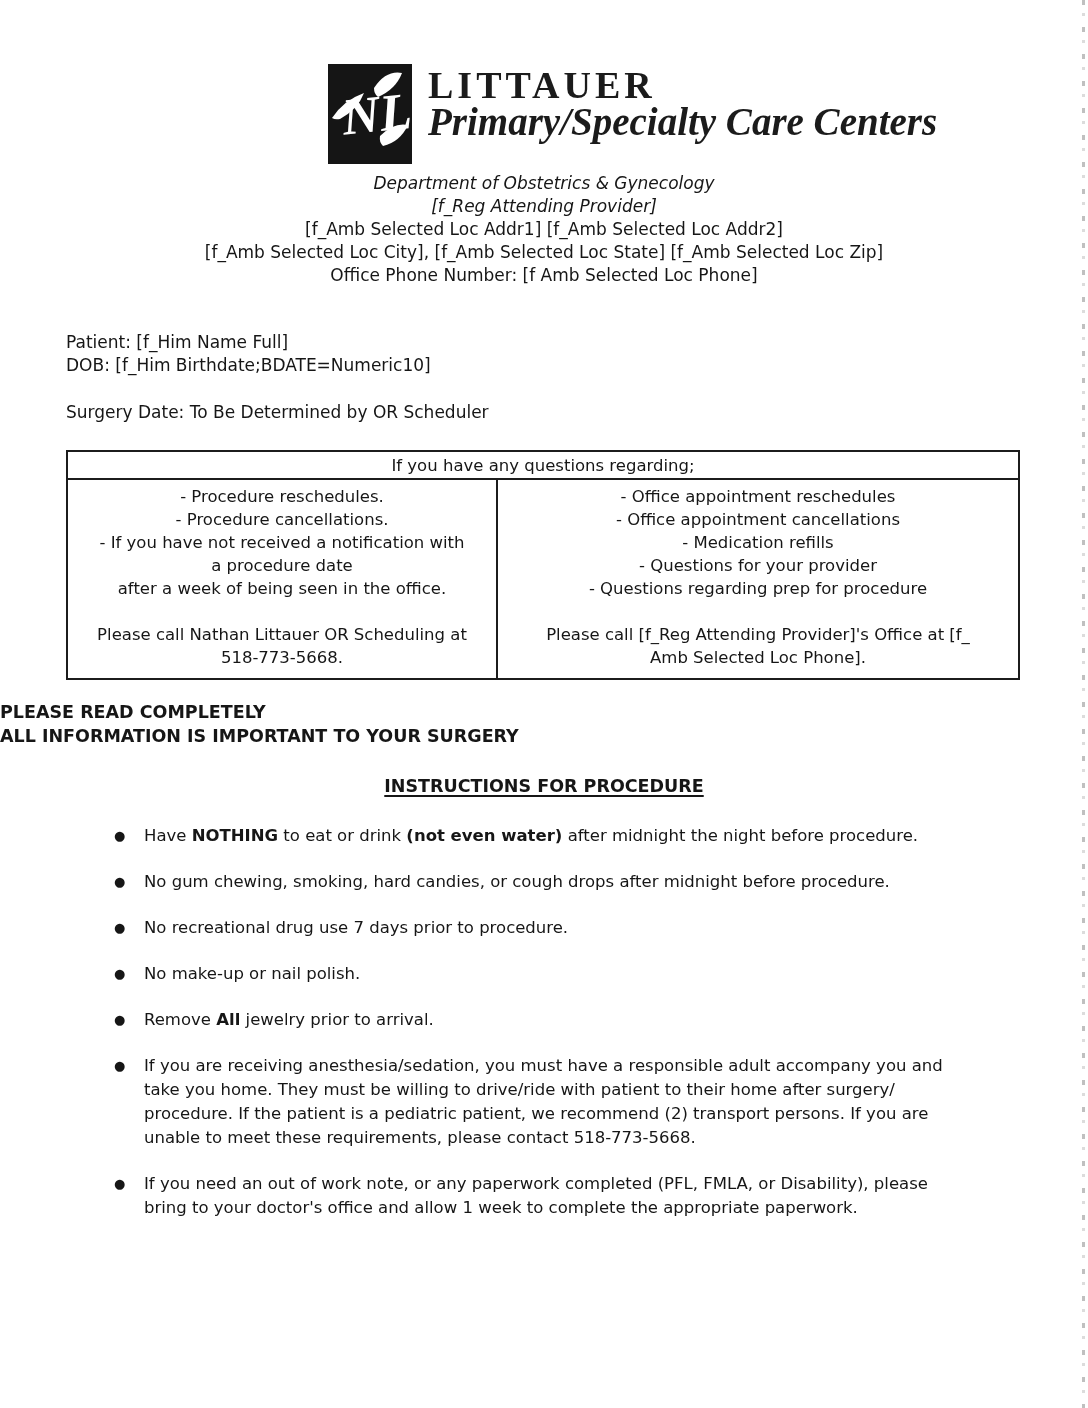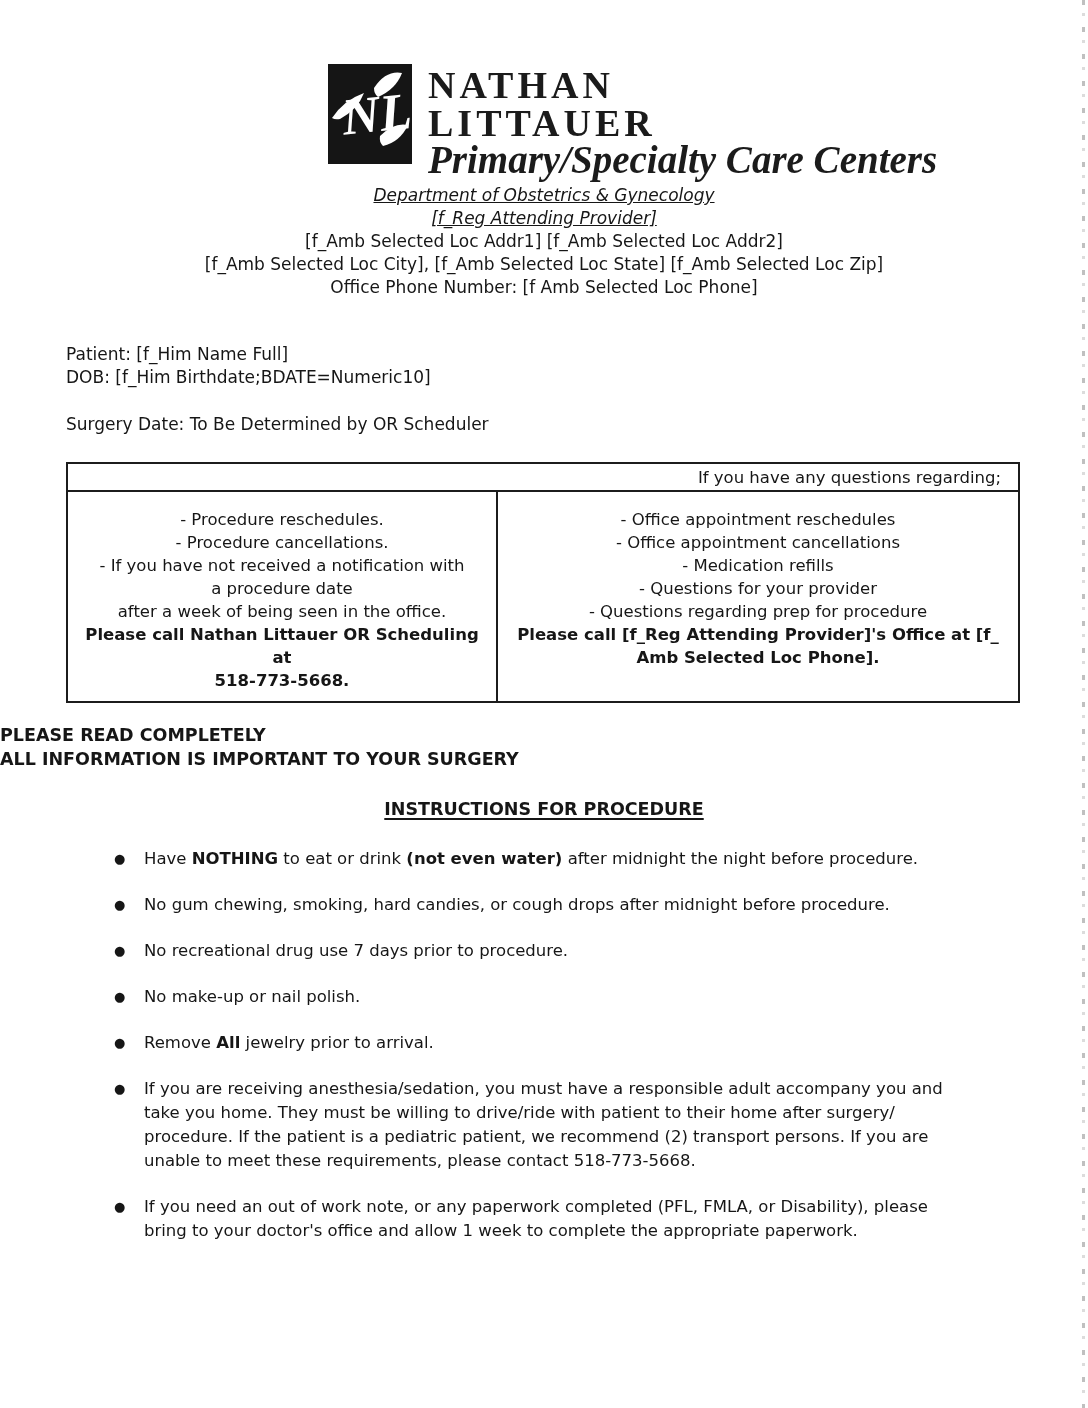--- a/index.html
+++ b/index.html
@@ -18,40 +18,40 @@
   .logo-text{margin-top:2px;}
   .logo-name{
     font-family:"Liberation Serif", serif;font-weight:700;
     font-size:38px;line-height:38px;letter-spacing:4px;color:#1b1b1b;
   }
   .logo-tagline{
     font-family:"Liberation Serif", serif;font-style:italic;font-weight:700;
     font-size:39px;line-height:32px;margin-top:2px;color:#1b1b1b;
   }
   .letterhead-center{margin-top:8px;text-align:center;font-size:17px;line-height:23px;}
-  .lh-italic{font-style:italic;text-decoration:underline;}
+  .lh-italic{font-style:italic;}
   
   .meta{margin:44px 0 0 66px;font-size:17px;line-height:23px;}
   .meta .gap-after{margin-bottom:22px;}
   .meta .surgery{margin-top:24px;}
   
   .qtable{
     margin:26px 0 0 66px;width:954px;
     border:2px solid #1c1c1c;box-sizing:border-box;
     font-size:16.5px;line-height:23px;
   }
   .qtable-header{
-    text-align:right;padding:2px 17px 1px;
+    text-align:center;padding:2px 17px 1px;
     border-bottom:2px solid #1c1c1c;
   }
   .qtable-body{display:flex;}
-  .qcell{box-sizing:border-box;padding:16px 8px 9px;text-align:center;}
+  .qcell{box-sizing:border-box;padding:5px 8px 9px;text-align:center;}
   .qcell.left{width:430px;border-right:2px solid #1c1c1c;}
   .qcell.right{flex:1;}
-  .qcell .cell-footer{font-weight:bold;}
+  .qcell .cell-footer{margin-top:23px;}
   
   .notice{margin-top:20px;text-align:left;font-weight:700;font-size:17.5px;line-height:24px;}
   .instructions-title{
     margin-top:26px;text-align:center;font-weight:700;font-size:17.5px;line-height:24px;
     text-decoration:underline;text-decoration-thickness:2px;text-underline-offset:3px;
   }
   .warning{margin:22px 0 0 64px;font-size:17px;line-height:23px;}
   
   .bullets{list-style:none;margin:26px 0 0 0;padding:0;}
   .bullets li{display:flex;margin:0 0 22px 108px;font-size:16.5px;line-height:24px;}
@@ -75,21 +75,20 @@
     <div class="logo-mark">
       <svg width="84" height="100" viewBox="0 0 84 100" xmlns="http://www.w3.org/2000/svg">
         <rect x="0" y="0" width="84" height="100" fill="#151515"></rect>
         <path d="M4 54 Q16 36 36 29 Q30 45 12 55 Q7 56 4 54 Z" fill="#ffffff"></path>
         <path d="M46 24 Q58 6 74 9 Q68 25 50 33 Q46 30 46 24 Z" fill="#ffffff"></path>
         <path d="M52 72 Q66 58 80 61 Q72 78 55 82 Q51 78 52 72 Z" fill="#ffffff"></path>
         <text x="14" y="68" font-family="Liberation Serif, serif" font-style="italic" font-weight="bold" font-size="52" fill="#ffffff" transform="rotate(-6 42 50)">NL</text>
       </svg>
     </div>
     <div class="logo-text">
-      <div class="logo-name">NATHAN</div>
       <div class="logo-name">LITTAUER</div>
       <div class="logo-tagline">Primary/Specialty Care Centers</div>
     </div>
   </div>
 
   <div class="letterhead-center">
     <div class="lh-italic">Department of Obstetrics &amp; Gynecology</div>
     <div class="lh-italic">[f_Reg Attending Provider]</div>
     <div>[f_Amb Selected Loc Addr1] [f_Amb Selected Loc Addr2]</div>
     <div>[f_Amb Selected Loc City], [f_Amb Selected Loc State] [f_Amb Selected Loc Zip]</div>

